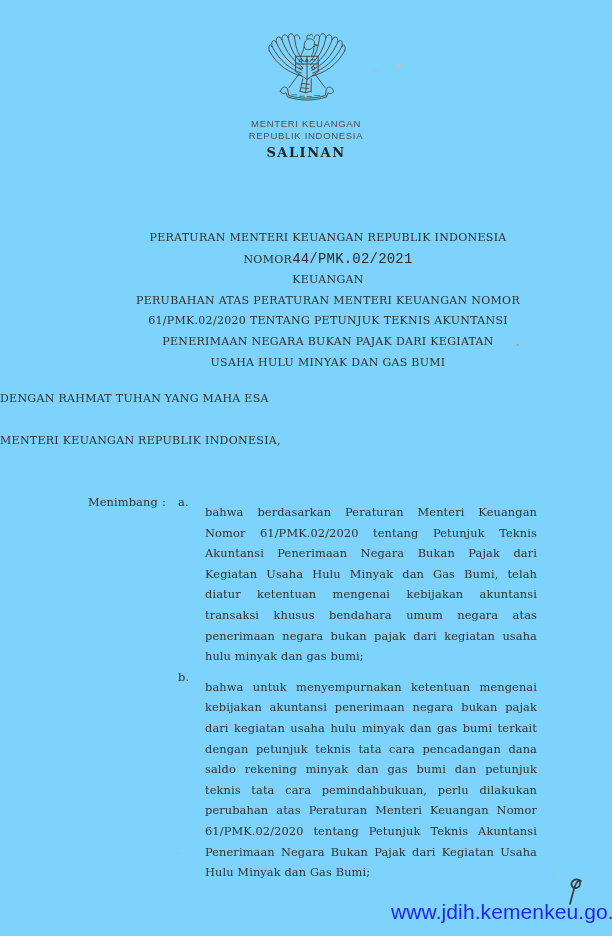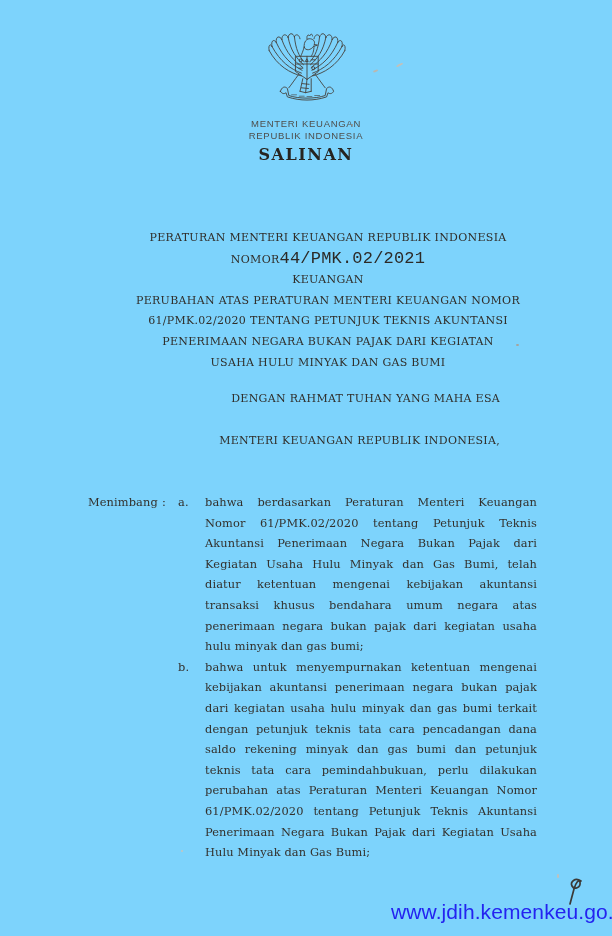--- a/index.html
+++ b/index.html
@@ -29,49 +29,49 @@
     font-size: 9.5px;
     letter-spacing: 0.7px;
     color: #4e4e4b;
   }
   .ministry-1 { top: 118px; }
   .ministry-2 { top: 129.5px; }
   .salinan {
     position: absolute;
     left: 0; top: 145px; width: 612px;
     text-align: center;
-    font-size: 16px;
+    font-size: 13px;
     font-weight: bold;
     letter-spacing: 1.5px;
     color: #262420;
   }
 
   
   .title-block {
     position: absolute;
     left: 0; top: 228px; width: 612px;
     text-align: center;
     font-size: 11px;
     line-height: 20.6px;
     letter-spacing: 0.3px;
     color: #302e2a;
     margin-left: 22px;
   }
   .nomor-line { display: flex; justify-content: center; align-items: baseline; }
   .nomor-value {
     font-family: "Liberation Mono", monospace;
-    font-size: 17px;
+    font-size: 14px;
     letter-spacing: 0.2px;
     color: #2c2a27;
   }
 
   .center-line {
     position: absolute;
     left: 0; width: 500px;
-    text-align: right;
+    text-align: left;
     font-size: 11px;
     letter-spacing: 0.3px;
     line-height: 20.6px;
     color: #302e2a;
   }
   .invocation { top: 389px; }
   .authority  { top: 431px; }
 
   
   .considerations {
@@ -87,20 +87,21 @@
   }
   .c-label { width: 74px; flex: 0 0 74px; }
   .c-colon { width: 16px; flex: 0 0 16px; }
   .c-items { flex: 1; }
   .c-item  { display: flex; align-items: flex-start; }
   .c-marker { width: 27px; flex: 0 0 27px; }
   .c-text {
     flex: 1;
     text-align: justify;
     text-justify: inter-word;
+    margin-top: 10px;
   }
 
   
   .site-link {
     position: absolute;
     left: 391px; top: 900px;
     font-family: "Liberation Sans", sans-serif;
     font-size: 21px;
     color: #2323f0;
     text-decoration: none;

